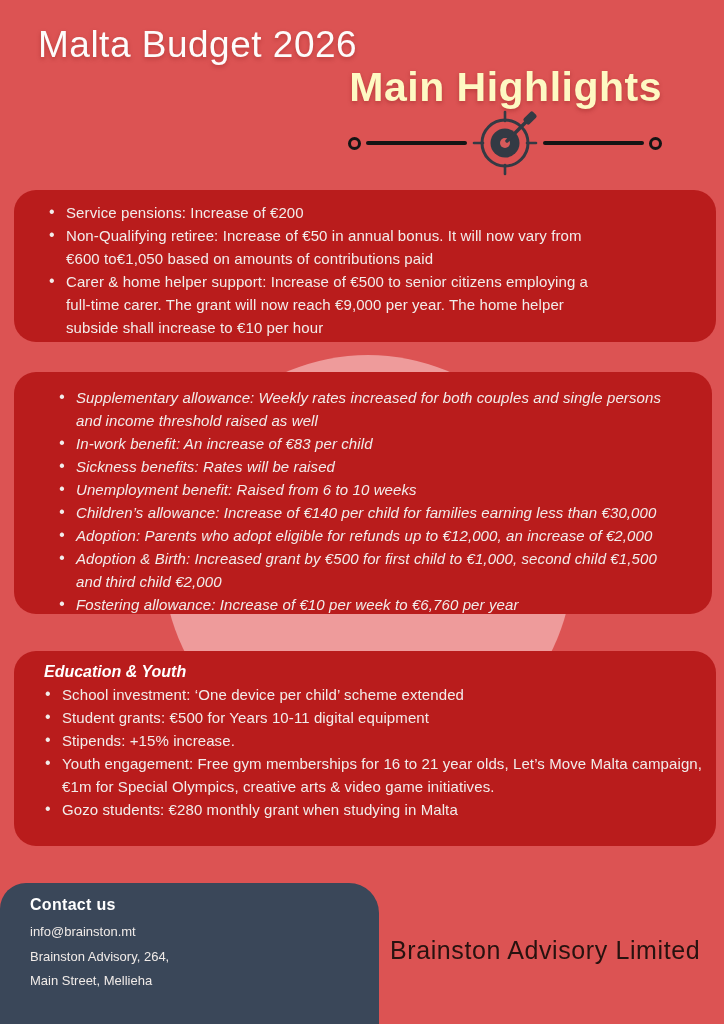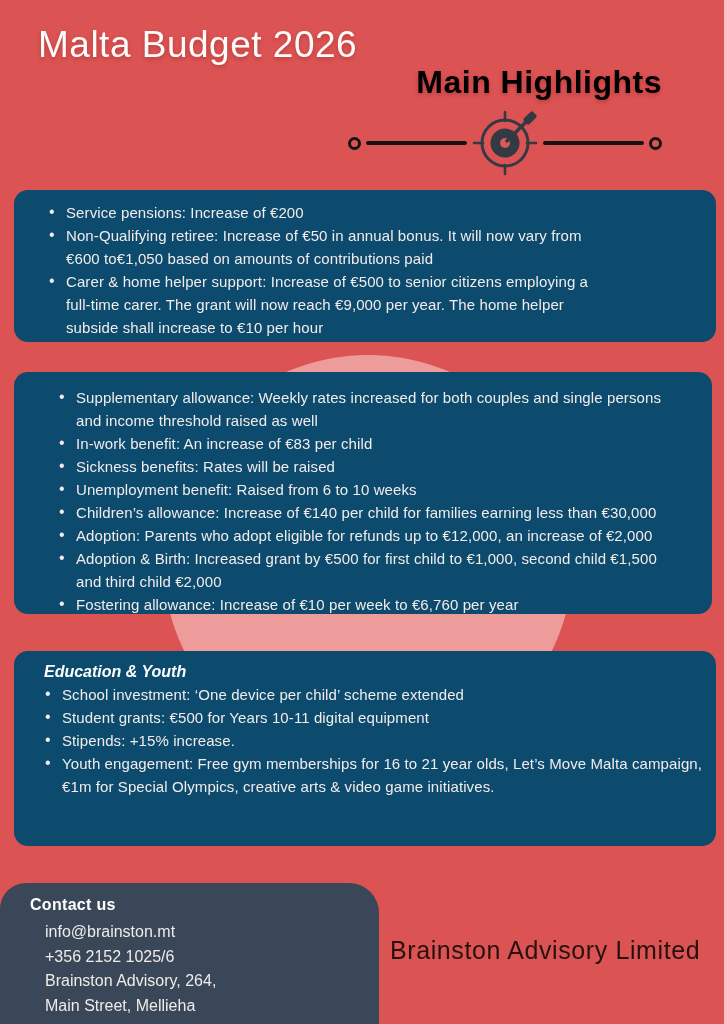--- a/index.html
+++ b/index.html
@@ -15,40 +15,40 @@
     border-radius:50%; background:#ee9b9b;
   }
   
   .title1 {
     position:absolute; left:38px; top:24px;
     font-size:37px; font-weight:400; letter-spacing:0.5px;
     color:#fdfcfb; text-shadow:0 2px 4px rgba(120,20,20,0.35);
   }
   .title2 {
     position:absolute; right:62px; top:64px;
-    font-size:32px; font-weight:700; letter-spacing:0.5px;
-    color:#000000; text-shadow:0 2px 4px rgba(120,20,20,0.35);
+    font-size:41px; font-weight:700; letter-spacing:0.5px;
+    color:#fef9c3; text-shadow:0 2px 4px rgba(120,20,20,0.35);
   }
   .divider {
     position:absolute; left:348px; top:110px; width:314px; height:66px;
     display:flex; align-items:center;
   }
   .divider .ring {
     width:13px; height:13px; border:3.5px solid #141414; border-radius:50%;
     flex:0 0 auto;
   }
   .divider .bar { flex:1 1 auto; height:4px; background:#141414; margin:0 5px; border-radius:2px; }
   .divider svg { flex:0 0 auto; overflow:visible; }
   
   .card {
-    position:absolute; background:#0c4a6e; border-radius:14px; overflow:hidden;
+    position:absolute; background:#b91c1c; border-radius:22px; overflow:hidden;
     color:#f2ecea;
   }
   .card1 { left:14px; top:190px; width:702px; height:152px; padding:11px 6px 0 34px; }
-  .card2 { left:14px; top:372px; width:698px; height:242px; padding:14px 6px 0 44px; }
+  .card2 { left:14px; top:372px; width:698px; height:242px; padding:14px 6px 0 44px;font-style:italic; }
   .card3 { left:14px; top:651px; width:702px; height:195px; padding:9px 6px 0 30px; }
   .card ul { list-style:none; }
   .card li {
     position:relative; padding-left:18px;
     font-size:15px; line-height:23px; letter-spacing:0.1px;
     white-space:pre-line;
   }
   .card li::before {
     content:"\2022"; position:absolute; left:1px; top:-1px; font-size:16px;
   }
@@ -56,21 +56,21 @@
     font-size:16px; font-weight:700; line-height:23px; color:#ffffff;font-style:italic;
   }
   
   .contact-card {
     position:absolute; left:0; top:883px; width:379px; height:141px;
     background:#3a4759; border-radius:26px 30px 0 0;
     padding:13px 20px 0 30px; color:#f0ebe8; overflow:hidden;
   }
   .contact-heading { font-size:16px; font-weight:700; color:#ffffff; letter-spacing:0.3px; }
   .contact-lines { list-style:none; margin-top:6px; }
-  .contact-lines li { font-size:16px; line-height:24.5px;margin-left:15px; }
+  .contact-lines li { font-size:13px; line-height:24.5px; }
   
   .brand {
     position:absolute; left:390px; top:936px;
     font-size:25px; font-weight:500; letter-spacing:0.6px; color:#27120f;
   }
 </style>
 </head>
 <body>
 
 <div class="poster">
@@ -125,28 +125,28 @@
   </section>
 
   <section class="card card3">
     <div class="card-heading">Education &amp; Youth</div>
     <ul>
         <li>School investment: ‘One device per child’ scheme extended</li>
         <li>Student grants: €500 for Years 10-11 digital equipment</li>
         <li>Stipends: +15% increase.</li>
         <li>Youth engagement: Free gym memberships for 16 to 21 year olds, Let’s Move Malta campaign,
 €1m for Special Olympics, creative arts &amp; video game initiatives.</li>
+        <li>Gozo students: €280 monthly grant when studying in Malta</li>
       </ul>
   </section>
 
   <div class="contact-card">
     <div class="contact-heading">Contact us</div>
     <ul class="contact-lines">
         <li>info@brainston.mt</li>
-        <li>+356 2152 1025/6</li>
         <li>Brainston Advisory, 264,</li>
         <li>Main Street, Mellieha</li>
       </ul>
   </div>
 
   <div class="brand">Brainston Advisory Limited</div>
 
 </div>
 
 </body></html>

